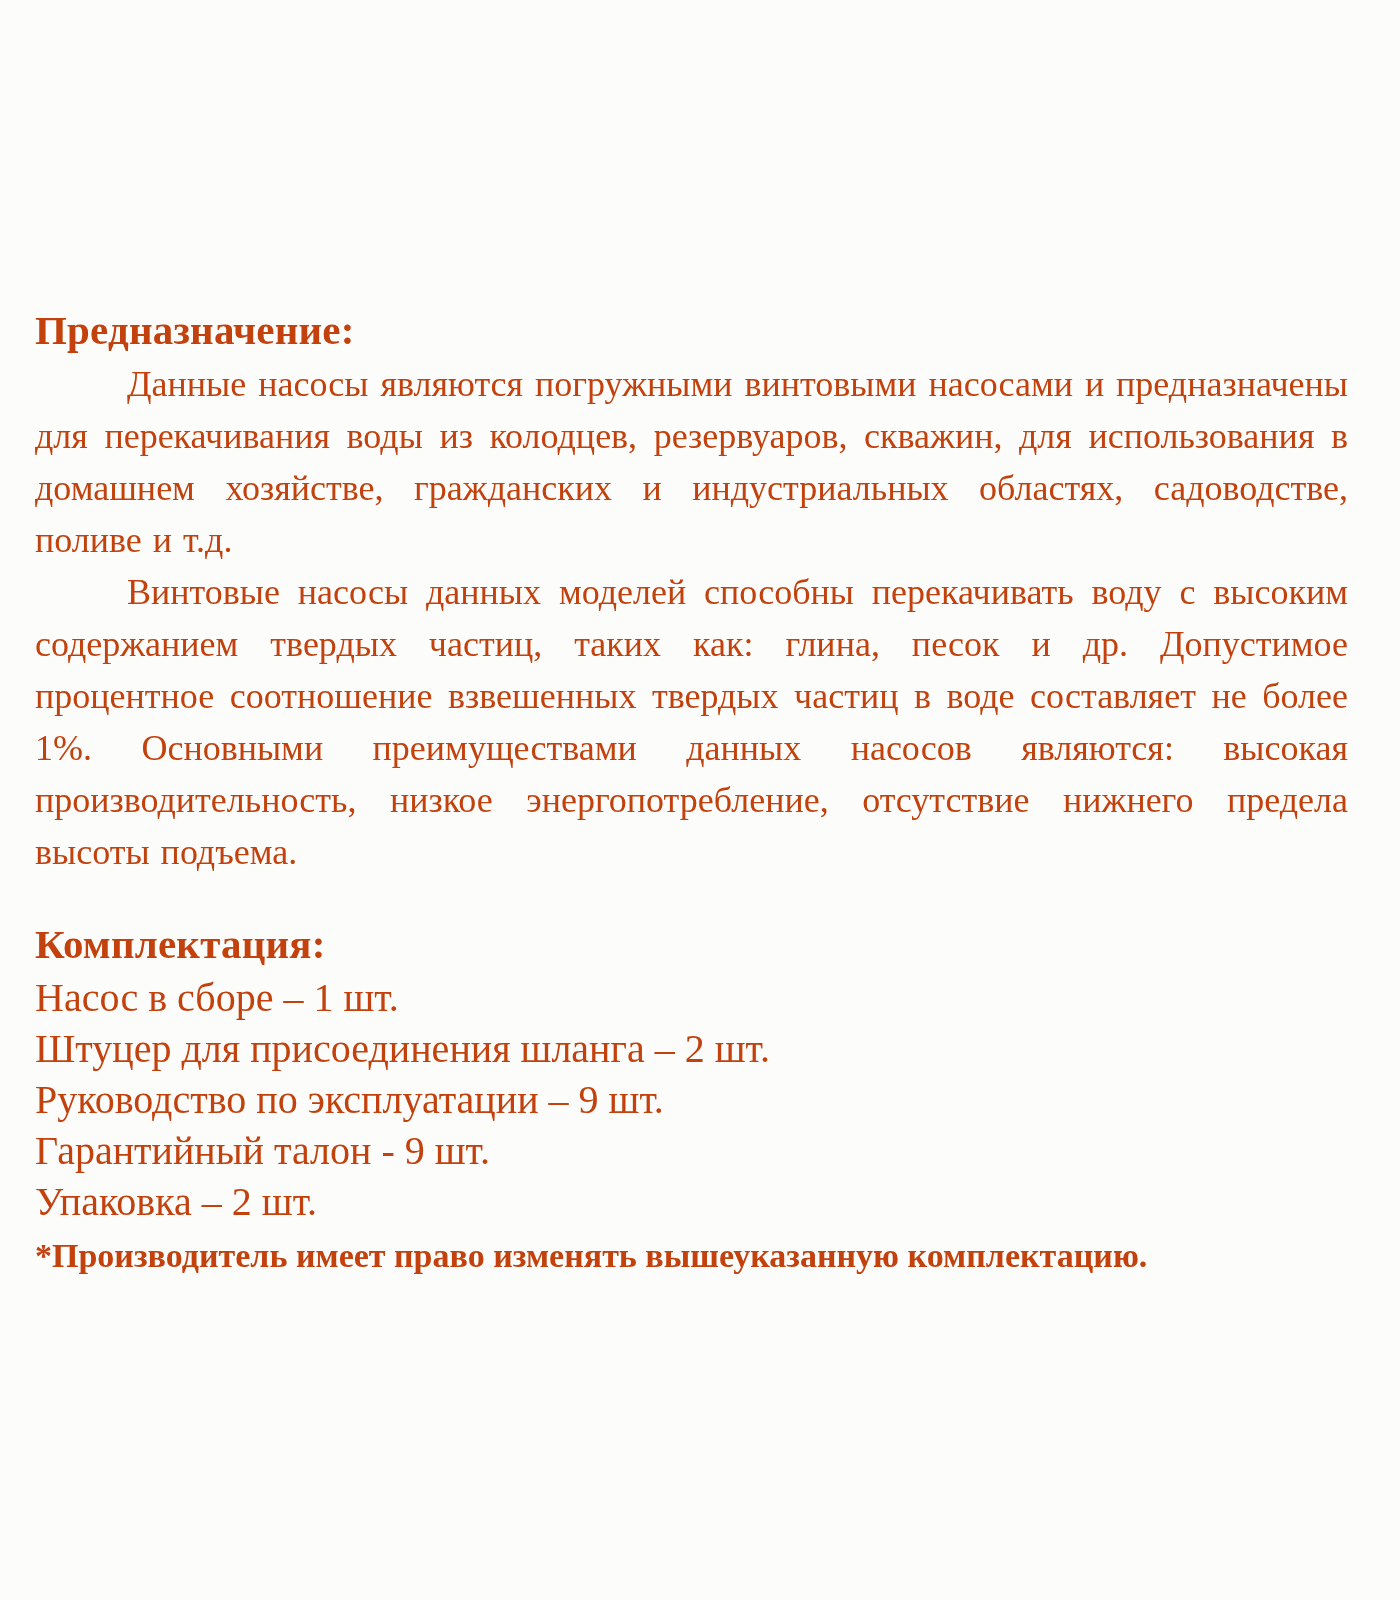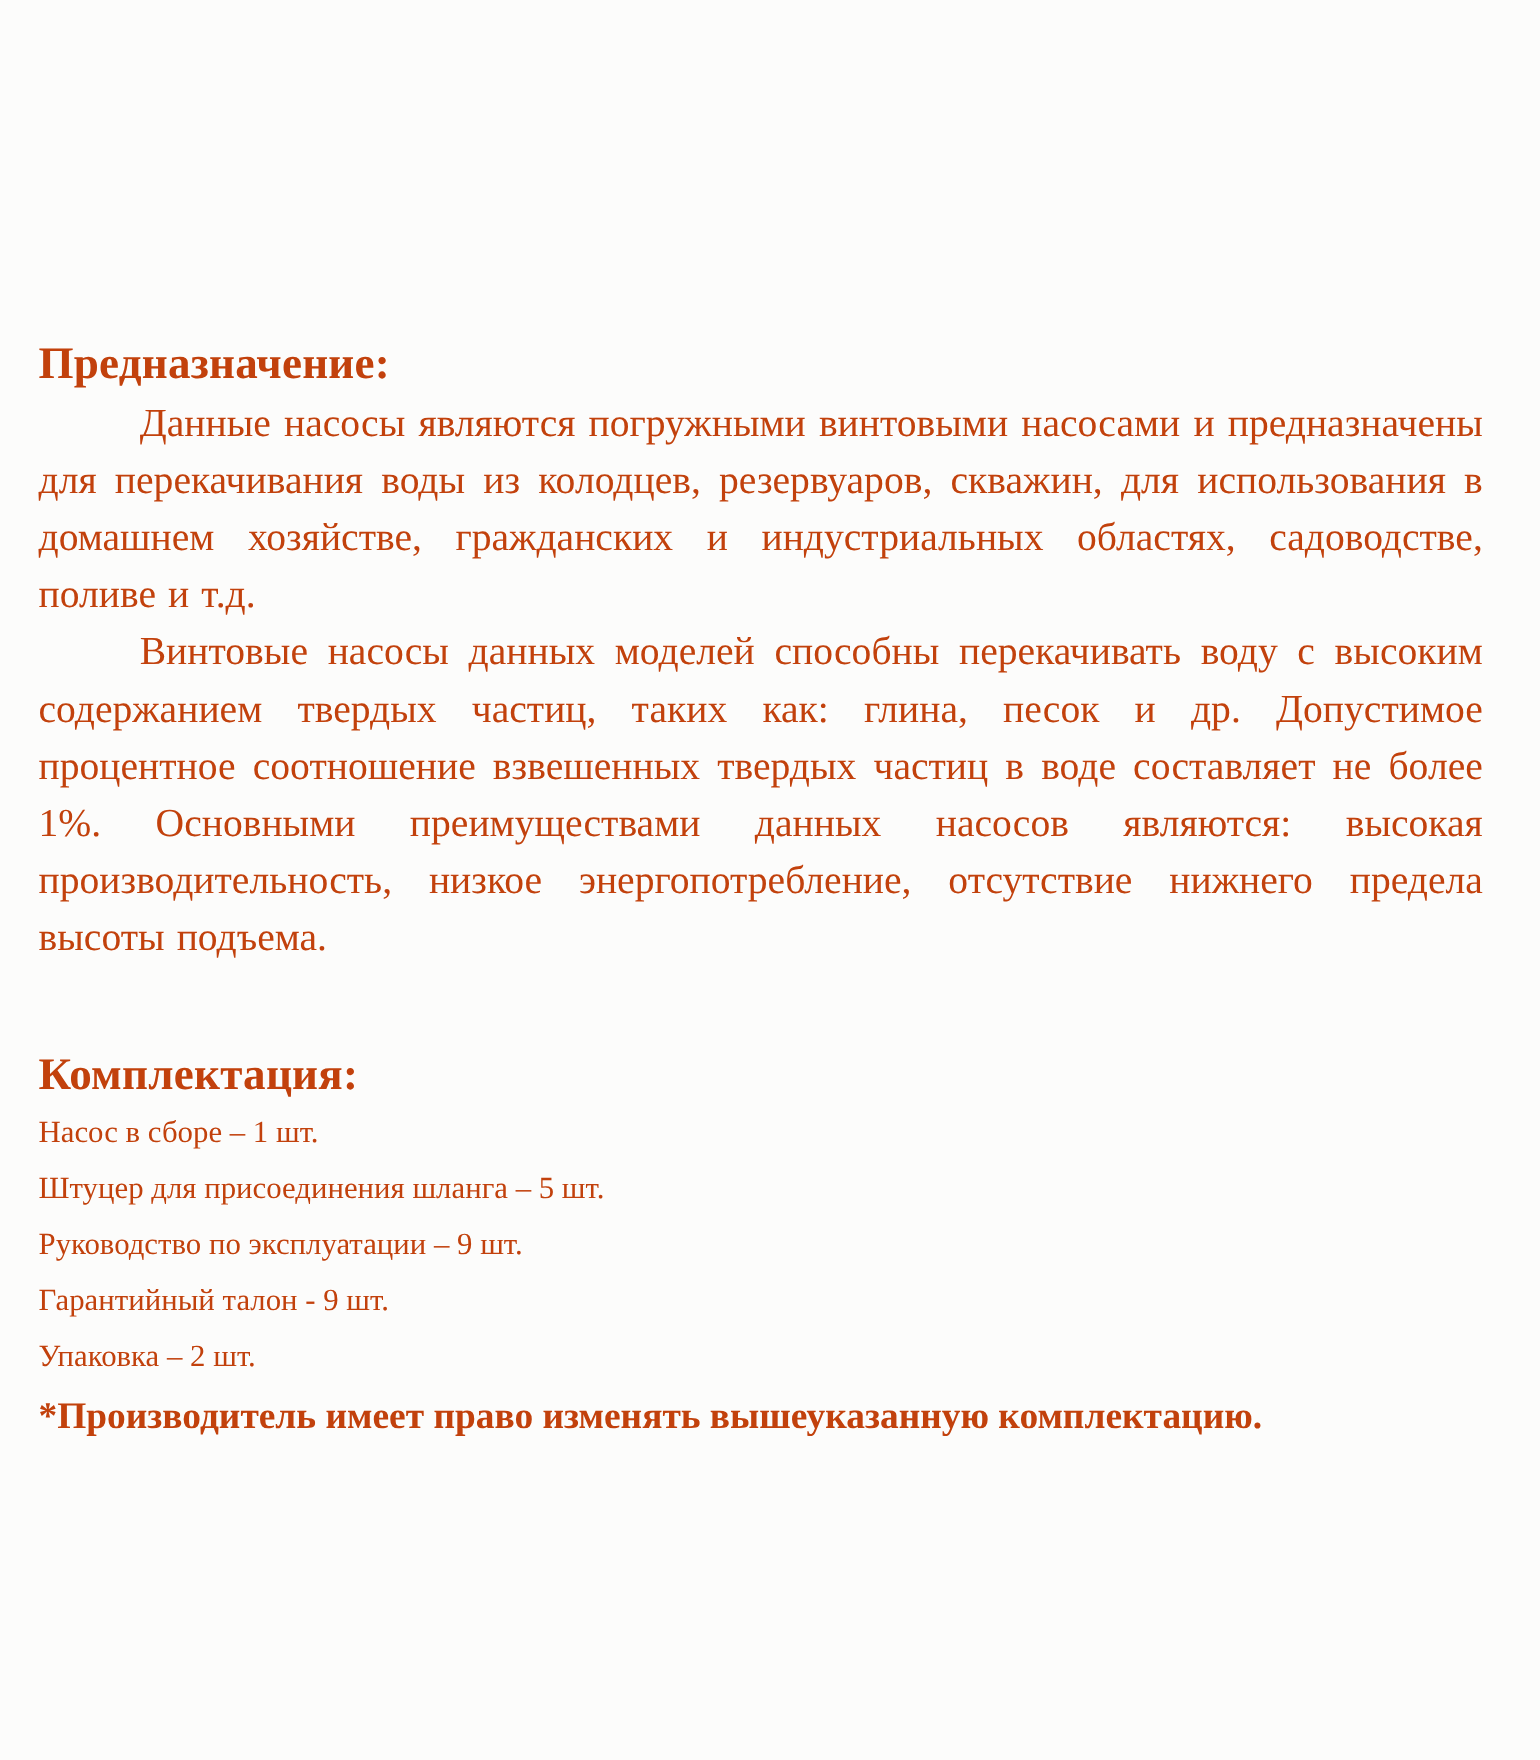--- a/index.html
+++ b/index.html
@@ -27,29 +27,29 @@
   }
   .para {
     margin: 0;
     font-size: 36px;
     line-height: 52px;
     text-align: justify;
     text-indent: 92px;
     word-spacing: 2px;
   }
   .sec-package {
-    margin-top: 70px;
+    margin-top: 38px;
   }
   .items {
     list-style: none;
     margin: 0;
     padding: 0;
   }
   .items li {
-    font-size: 28px;
+    font-size: 40px;
     line-height: 51px;
     white-space: nowrap;
   }
   .note {
     margin: 3px 0 0 0;
     font-size: 34px;
     font-weight: bold;
     line-height: 52px;
     white-space: nowrap;
   }
@@ -62,21 +62,21 @@
   <section>
     <h1 class="sec-heading">Предназначение:</h1>
     <p class="para">Данные насосы являются погружными винтовыми насосами и предназначены для перекачивания воды из колодцев, резервуаров, скважин, для использования в домашнем хозяйстве, гражданских и индустриальных областях, садоводстве, поливе и т.д.</p>
     <p class="para">Винтовые насосы данных моделей способны перекачивать воду с высоким содержанием твердых частиц, таких как: глина, песок и др. Допустимое процентное соотношение взвешенных твердых частиц в воде составляет не более 1%. Основными преимуществами данных насосов являются: высокая производительность, низкое энергопотребление, отсутствие нижнего предела высоты подъема.</p>
   </section>
 
   <section class="sec-package">
     <h1 class="sec-heading">Комплектация:</h1>
     <ul class="items">
       <li>Насос в сборе – 1 шт.</li>
-      <li>Штуцер для присоединения шланга – 5 шт.</li>
+      <li>Штуцер для присоединения шланга – 2 шт.</li>
       <li>Руководство по эксплуатации – 9 шт.</li>
       <li>Гарантийный талон - 9 шт.</li>
       <li>Упаковка – 2 шт.</li>
     </ul>
     <p class="note">*Производитель имеет право изменять вышеуказанную комплектацию.</p>
   </section>
 
 </main>
 
 </body></html>

